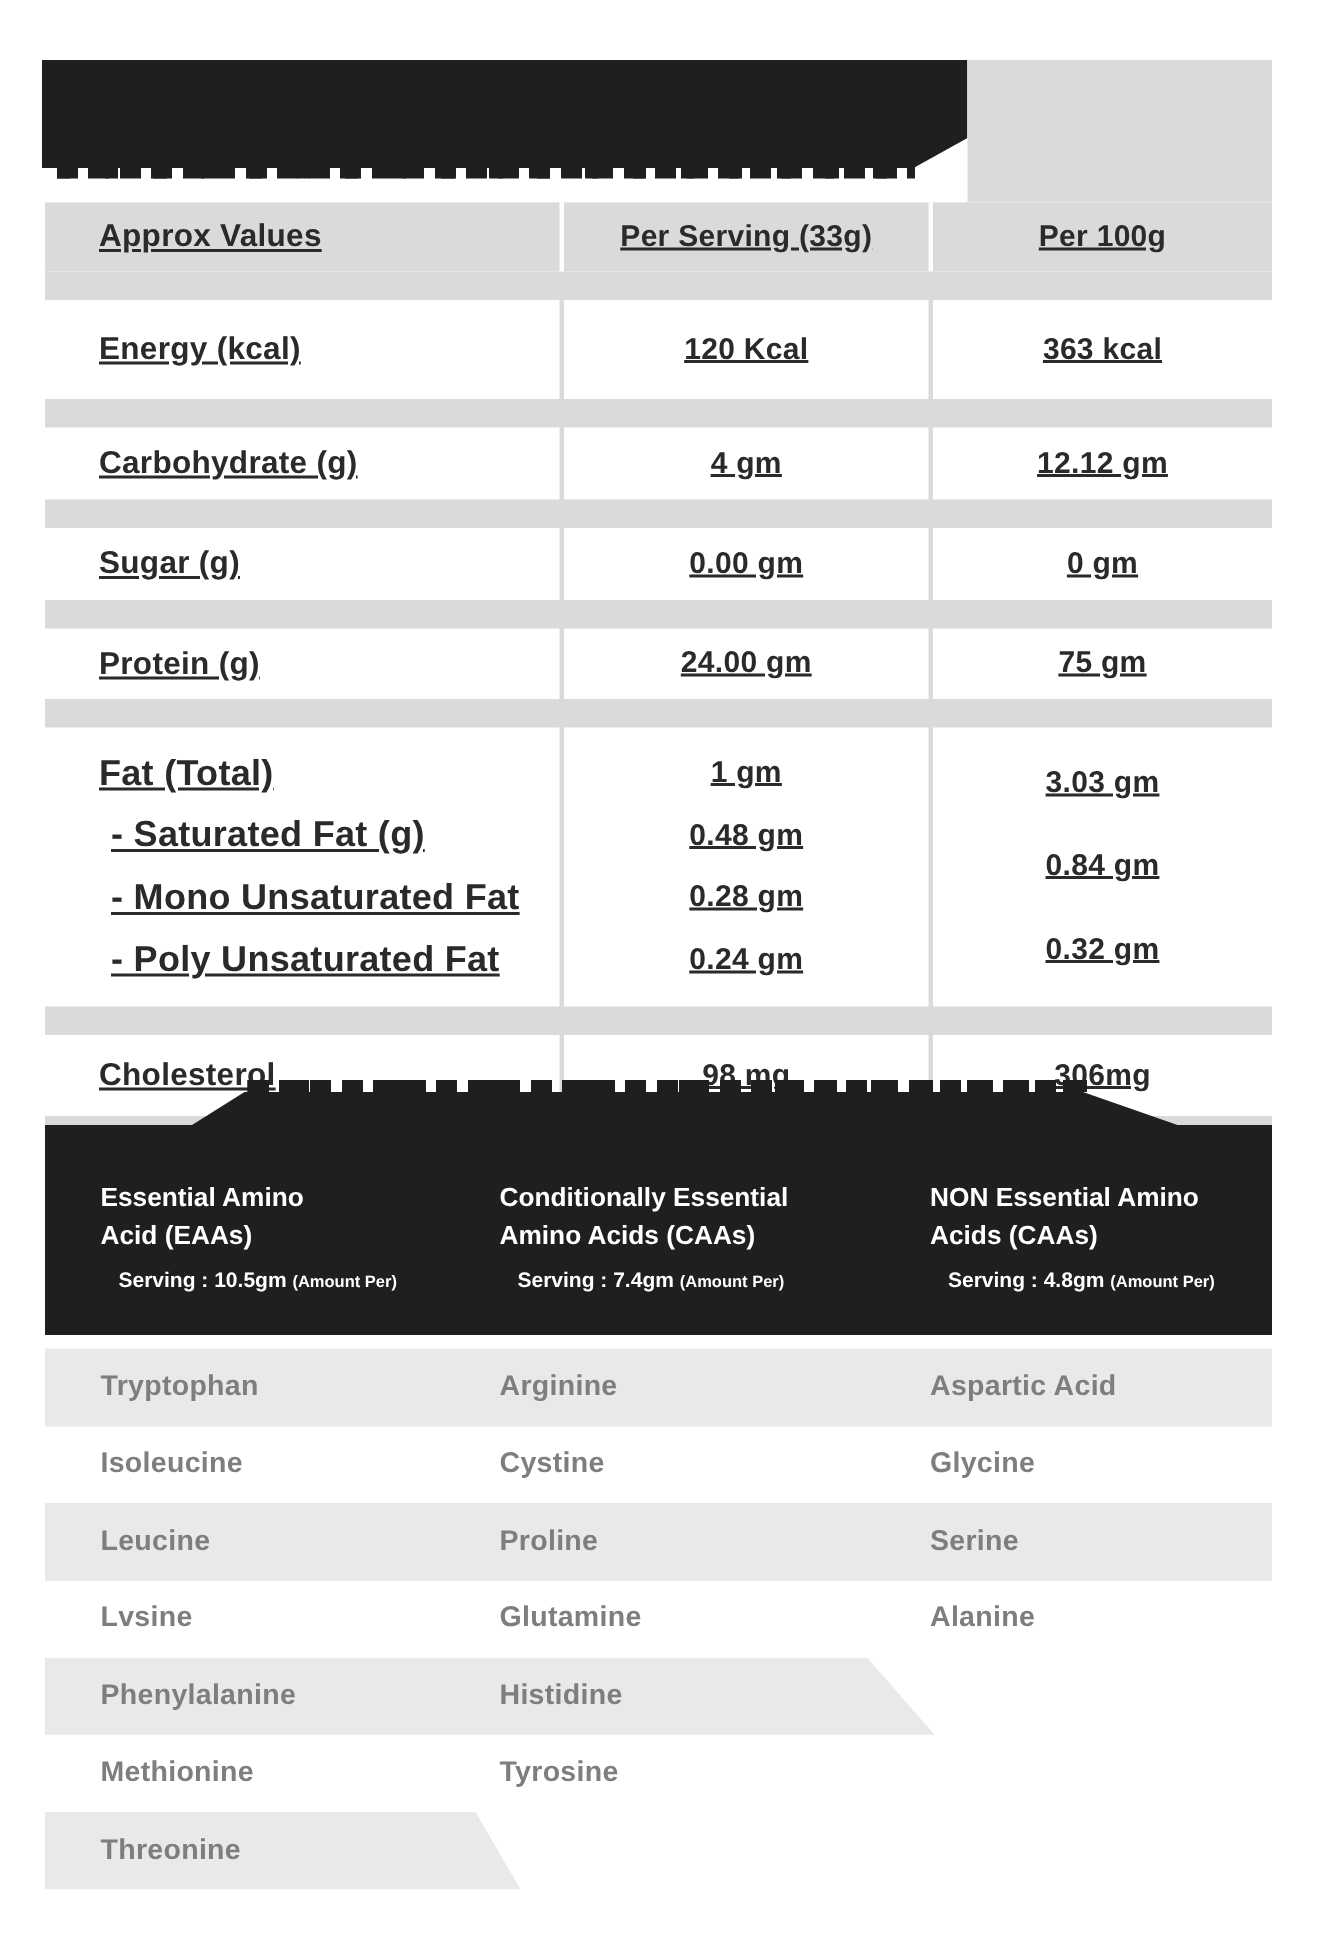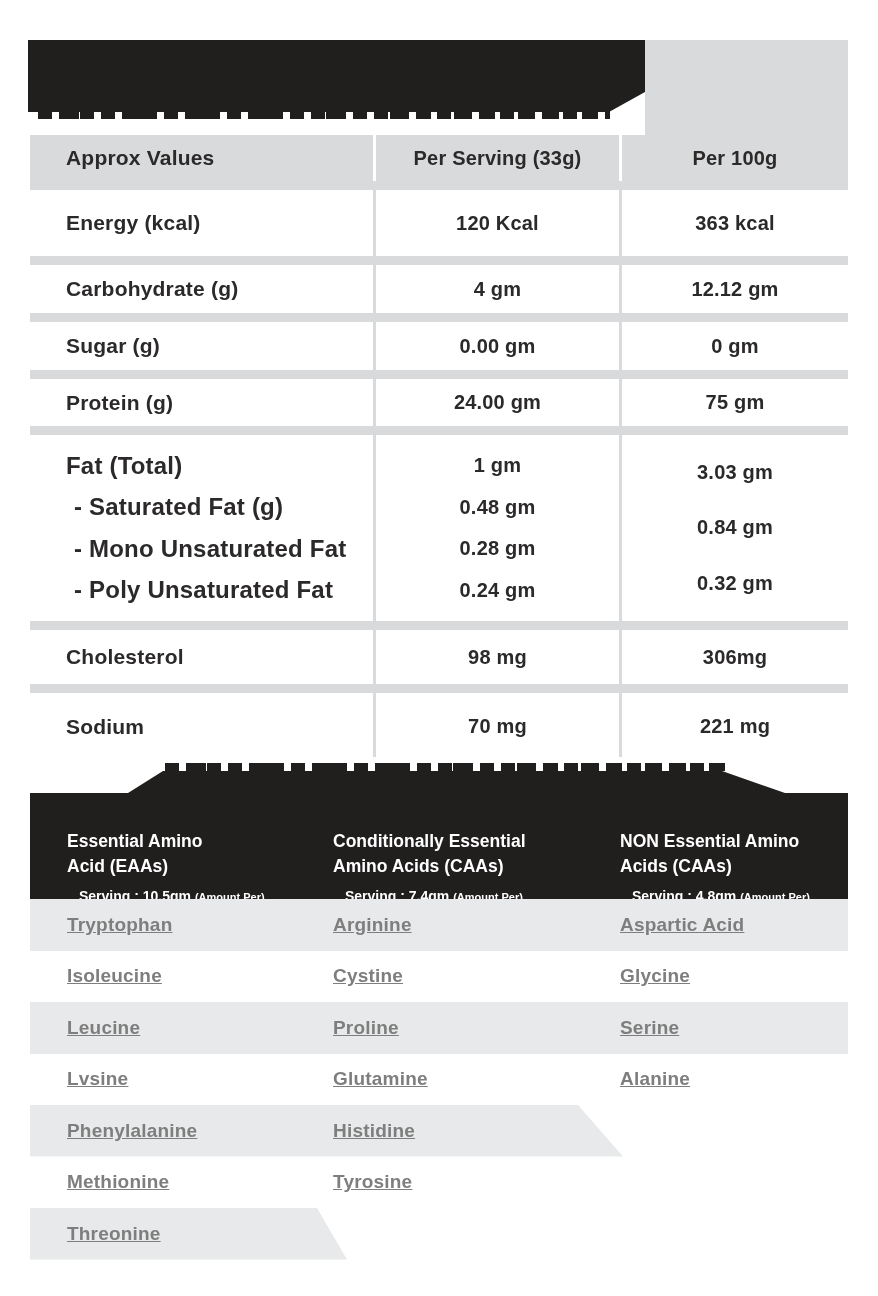--- a/index.html
+++ b/index.html
@@ -24,49 +24,49 @@
   .jag-top{position:absolute;left:38px;top:111px;width:572px;}
 
   
   .panel{position:absolute;left:30px;top:135px;width:818px;height:622px;background:var(--panel);}
 
   
   .nutri-table{position:absolute;left:30px;top:135px;width:818px;color:var(--tabletext);}
   .trow{display:grid;grid-template-columns:343px 243px 226px;column-gap:3px;}
   .thead{background:#ffffff;height:46px;}
   .thead .cell{background:var(--panel);}
-  .body-row{margin-top:9px;}
+  .body-row{margin-top:19px;}
   .body-row:first-of-type{margin-top:0;}
-  .cell{display:flex;align-items:center;}
+  .cell{display:flex;align-items:center;text-decoration:underline;}
   .body-row .cell{background:#ffffff;}
   .lab{padding-left:36px;font-weight:bold;font-size:21px;letter-spacing:.2px;}
   .val{justify-content:center;font-weight:bold;font-size:20px;letter-spacing:.2px;}
   .h-energy{height:66px;} .h-carb{height:48px;} .h-sugar{height:48px;} .h-protein{height:47px;}
   .h-fat{height:186px;} .h-chol{height:54px;} .h-sodium{height:67px;}
   .fat-col{flex-direction:column;align-items:stretch;justify-content:space-around;padding:10px 0;}
   .fat-line{display:flex;align-items:center;height:40px;}
   .fat-line.center{justify-content:center;}
   .fat-lab{padding-left:36px;font-weight:bold;font-size:24px;letter-spacing:.2px;}
   .fat-sub{padding-left:44px;}
   .fat-val{font-weight:bold;font-size:20px;letter-spacing:.2px;}
 
   
-  .amino-black{position:absolute;left:30px;top:763px;width:747px;height:170px;}
+  .amino-black{position:absolute;left:30px;top:720px;width:747px;height:170px;}
   .jag-tab{position:absolute;left:135px;top:0;width:566px;}
   .tab{position:absolute;left:98px;top:8px;width:657px;height:22px;background:var(--black);
     clip-path:polygon(35px 0,594px 0,100% 100%,0 100%);}
   .bandblk{position:absolute;left:0;top:30px;width:818px;height:140px;background:var(--black);}
   .groups{display:grid;grid-template-columns:266px 287px 1fr;padding:36px 0 0 37px;color:#ffffff;}
   .g-title{font-weight:bold;font-size:17.5px;line-height:25px;}
   .g-serving{margin-top:9px;font-weight:bold;font-size:14px;margin-left:12px;}
   .g-note{font-weight:bold;font-size:11px;}
 
   
   .amino-list{position:absolute;left:30px;top:899px;width:818px;color:var(--aminotext);}
-  .arow{position:relative;height:51.5px;text-decoration:underline;}
+  .arow{position:relative;height:51.5px;}
   .aband{position:absolute;left:0;top:0;height:100%;background:var(--band);}
   .aband.full{width:818px;}
   .aband.mid{width:593px;clip-path:polygon(0 0,calc(100% - 45px) 0,100% 100%,0 100%);}
   .aband.short{width:317px;clip-path:polygon(0 0,calc(100% - 30px) 0,100% 100%,0 100%);}
   .acells{position:relative;display:grid;grid-template-columns:266px 287px 1fr;padding-left:37px;height:100%;}
   .acell{display:flex;align-items:center;font-weight:bold;font-size:19px;letter-spacing:.2px;}
 </style>
 </head>
 <body>
 

